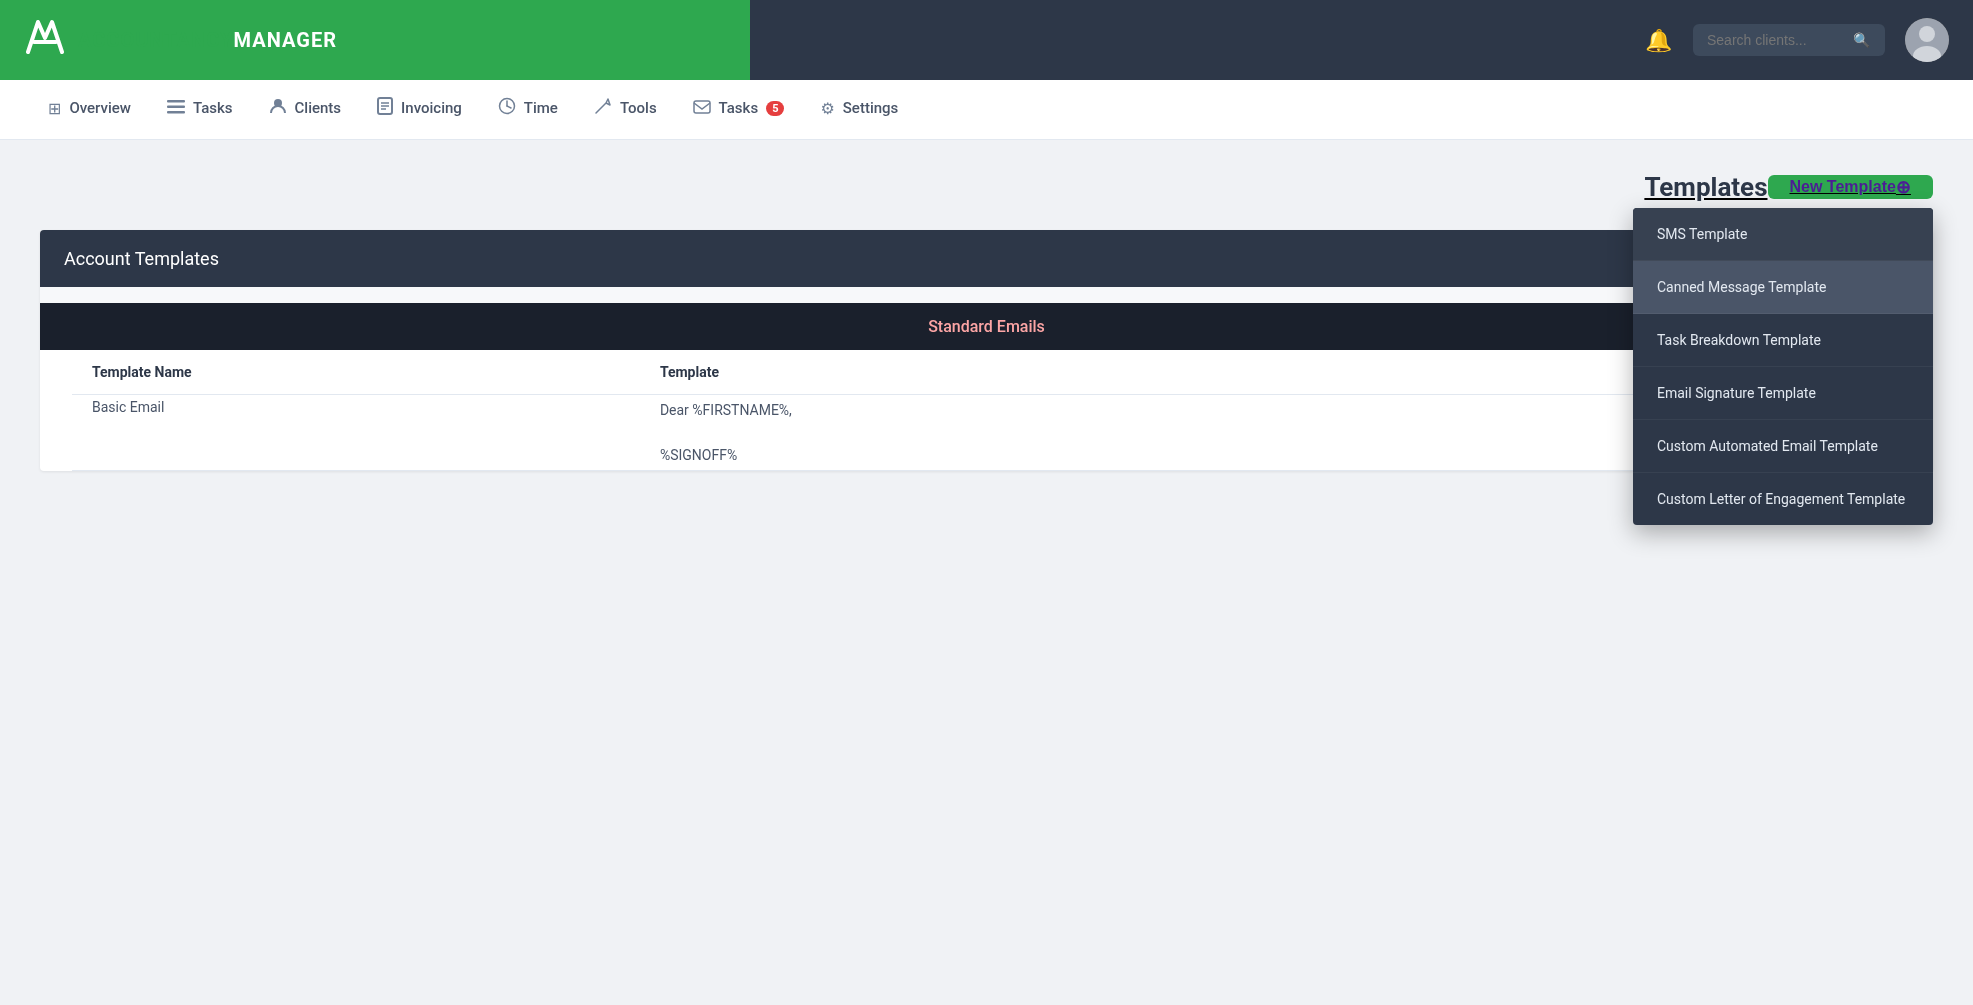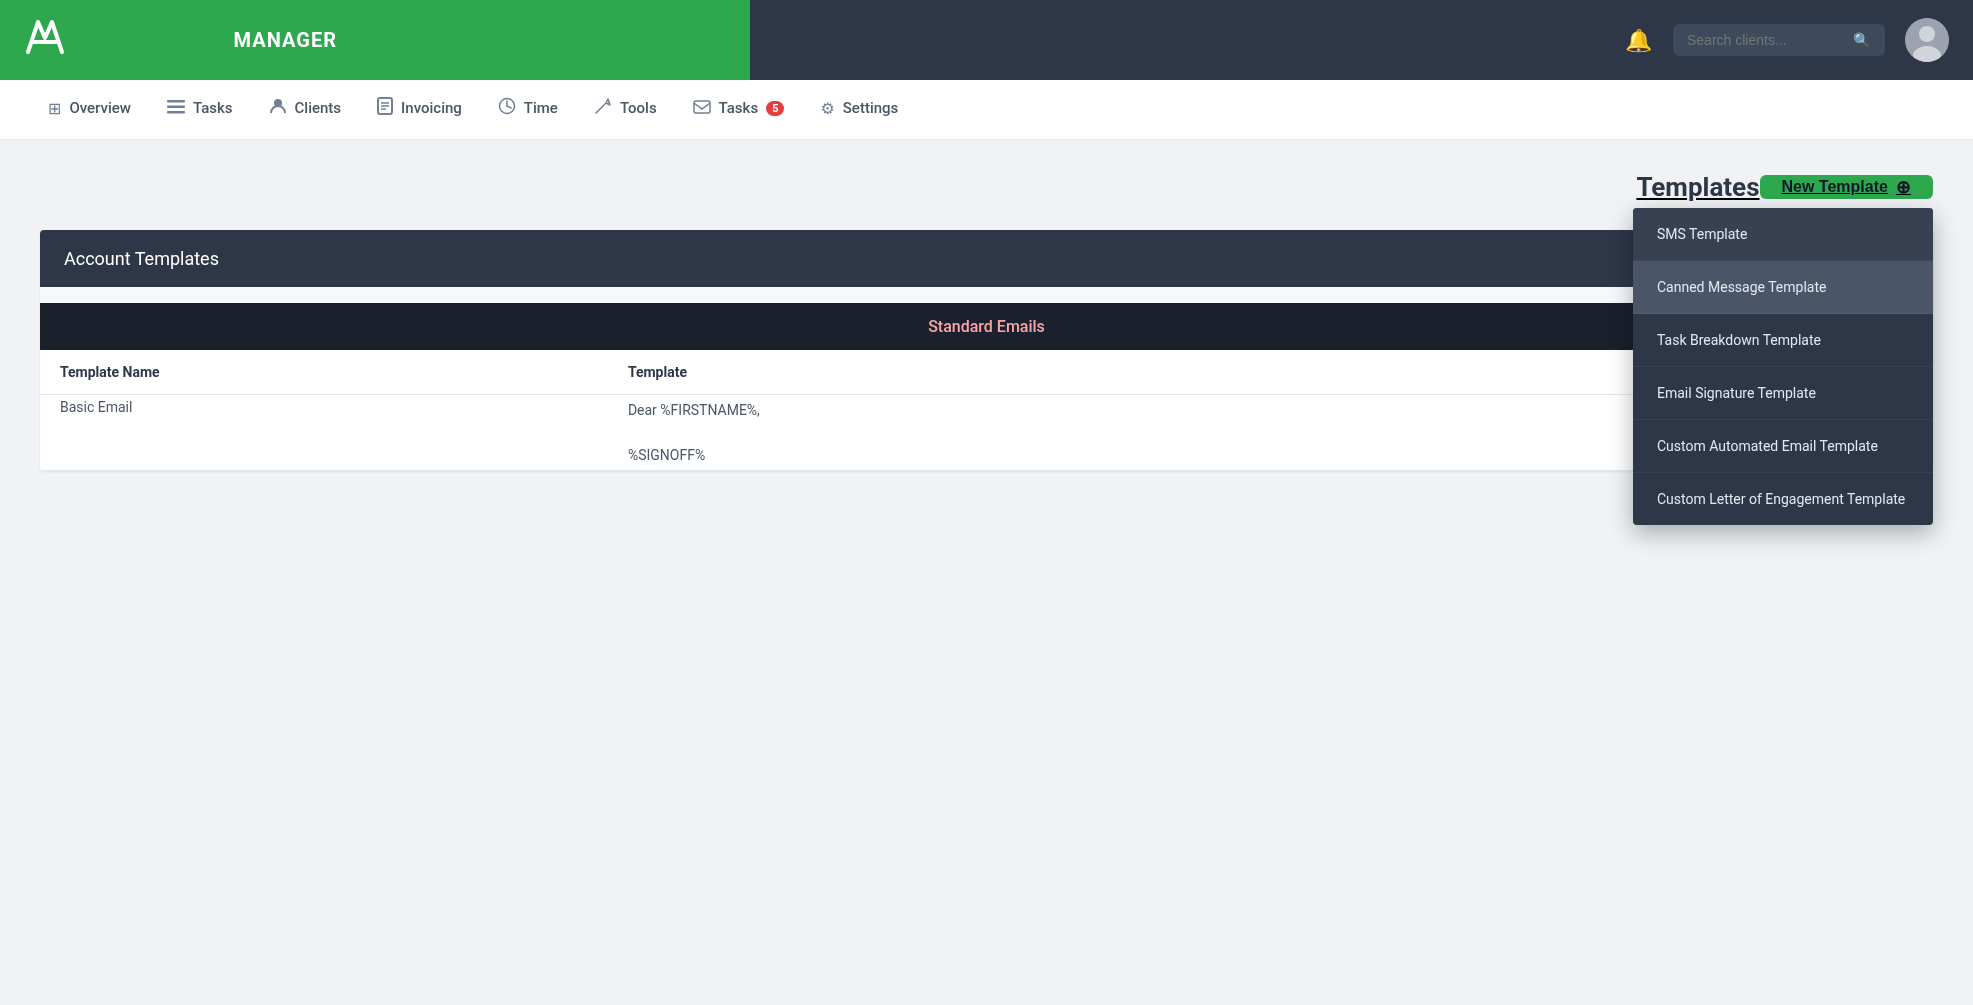--- a/index.html
+++ b/index.html
@@ -42,21 +42,21 @@
       font-size: 22px;
       cursor: pointer;
     }
     .search-box {
       display: flex;
       align-items: center;
       background: #3d4a5c;
       border-radius: 6px;
       padding: 8px 14px;
       gap: 8px;
-      width: 212px;
+      width: 192px;
     }
     .search-input {
       background: none;
       border: none;
       outline: none;
       color: #aab;
       font-size: 14px;
       width: 100%;
     }
     .search-icon { color: #aab; font-size: 14px; }
@@ -120,30 +120,29 @@
       margin-bottom: 28px;
       text-decoration: underline;
     }
     .page-title {
       font-size: 26px;
       font-weight: 700;
       color: #2d3748;
     }
     .new-template-btn {
       background: #2ea84f;
-      color: #0f172a;
+      color: #4c1d95;
       border: none;
       border-radius: 6px;
       padding: 1px 22px;
       font-size: 16px;
       font-weight: 600;
       cursor: pointer;
       display: flex;
       align-items: center;
-      gap: 8px;
       position: relative;
     }
     .new-template-btn .plus { font-size: 18px; font-weight: 700; }
 
     
     .dropdown-menu {
       position: absolute;
       top: 68px;
       right: 40px;
       background: #2d3748;
@@ -183,20 +182,21 @@
       background: #1a202c;
       color: #fca5a5;
       padding: 14px 24px;
       font-size: 16px;
       font-weight: 500;
       text-align: center;
     }
     .table {
       width: 100%;
       border-collapse: collapse;
+      margin-left: 32px;
     }
     .table th {
       background: white;
       padding: 14px 20px;
       text-align: left;
       font-size: 14px;
       font-weight: 700;
       color: #2d3748;
       border-bottom: 1px solid #e2e8f0;
     }

